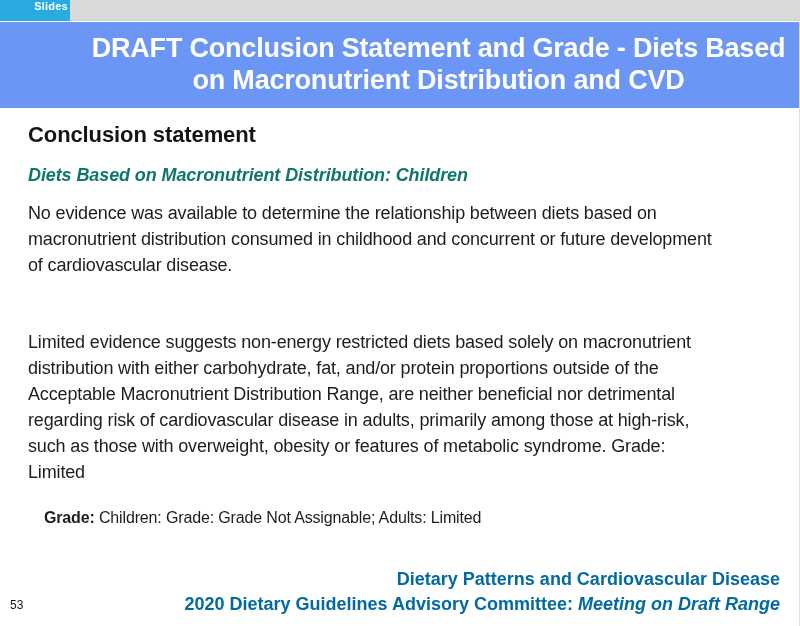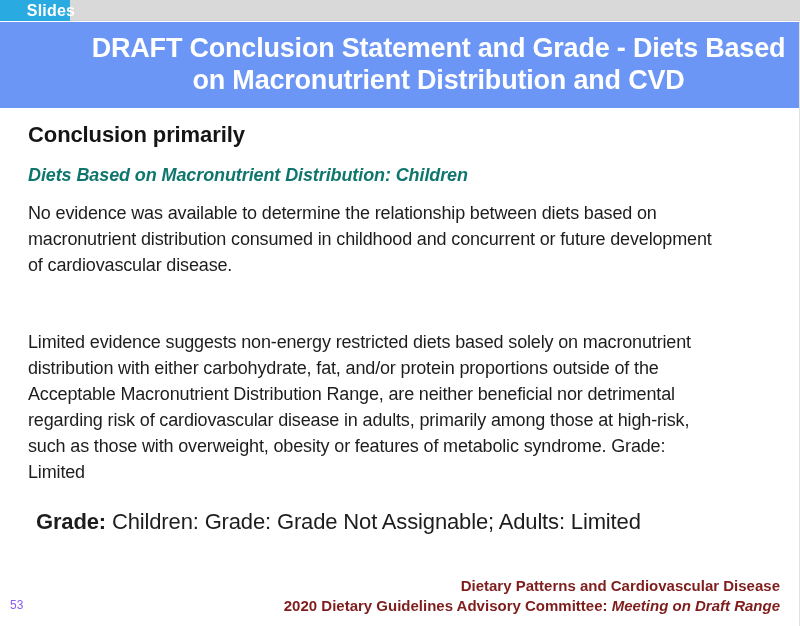--- a/index.html
+++ b/index.html
@@ -34,25 +34,24 @@
     border-bottom: 1px solid #cfcfcf;
   }
   .tab-slides {
     position: absolute;
     left: 0px;
     top: 0px;
     width: 70px;
     height: 21px;
     background: #29abe2;
     color: #ffffff;
-    font-size: 16px;
+    font-size: 11px;
     font-weight: bold;
     letter-spacing: .2px;
     display: flex;
-    align-items: center;
     justify-content: center;
     box-sizing: border-box;
     cursor: pointer;
     padding-left: 32px;
   }
 
   
   .slide {
     position: absolute;
     left: 0;
@@ -138,48 +137,48 @@
     font-size: 18px;
     color: #1d1d1d;
     line-height: 1.45;
     letter-spacing: -.15px;
   }
   .para.children { top: 92px; }
   .para.adults   { top: 212px; width: 690px; margin-top: 9px; }
 
   .grade-line {
     position: absolute;
-    left: 36px;
+    left: 44px;
     top: 401px;
-    font-size: 22px;
+    font-size: 16px;
     color: #1d1d1d;
     letter-spacing: -.15px;
   }
   .grade-line b { font-weight: bold; }
 
   
   .footer {
     position: absolute;
     right: 20px;
     bottom: 10px;
     text-align: right;
-    color: #7f1d1d;
-    font-size: 15px;
+    color: #0369a1;
+    font-size: 18px;
     font-weight: bold;
     line-height: 1.35;
   }
   .footer .line2 em {
     font-style: italic;
   }
   .slide-number {
     position: absolute;
     left: 10px;
     bottom: 14px;
     font-size: 12px;
-    color: #8b5cf6;
+    color: #0f172a;
   }
 </style>
 </head>
 <body>
 
 <div class="tabstrip">
   <div class="tabstrip-filler"></div>
   <div class="tab-slides">
     <span>Slides</span>
   </div>
@@ -193,21 +192,21 @@
       <svg width="14" height="14" viewBox="0 0 14 14" aria-hidden="true">
         <path d="M8.4 1.6 L12.4 1.6 L12.4 5.6 L10.9 4.1 L9.0 6.0 L8.0 5.0 L9.9 3.1 Z" fill="#111111"></path>
         <path d="M5.6 12.4 L1.6 12.4 L1.6 8.4 L3.1 9.9 L5.0 8.0 L6.0 9.0 L4.1 10.9 Z" fill="#111111"></path>
         <path d="M4.2 10.5 L10.5 4.2" stroke="#111111" stroke-width="1.1"></path>
       </svg>
     </div>
   </div>
 
   <div class="body-area">
 
-    <div class="h-conclusion">Conclusion primarily</div>
+    <div class="h-conclusion">Conclusion statement</div>
 
     <div class="subhead children">Diets Based on Macronutrient Distribution: Children</div>
     <div class="para children">No evidence was available to determine the relationship between diets based on macronutrient distribution consumed in childhood and concurrent or future development of cardiovascular disease.</div>
 
     <div class="para adults">Limited evidence suggests non-energy restricted diets based solely on macronutrient distribution with either carbohydrate, fat, and/or protein proportions outside of the Acceptable Macronutrient Distribution Range, are neither beneficial nor detrimental regarding risk of cardiovascular disease in adults, primarily among those at high-risk, such as those with overweight, obesity or features of metabolic syndrome. Grade: Limited</div>
 
     <div class="grade-line">
       <b>Grade:</b>
       <span>Children: Grade: Grade Not Assignable; Adults: Limited</span>
     </div>

